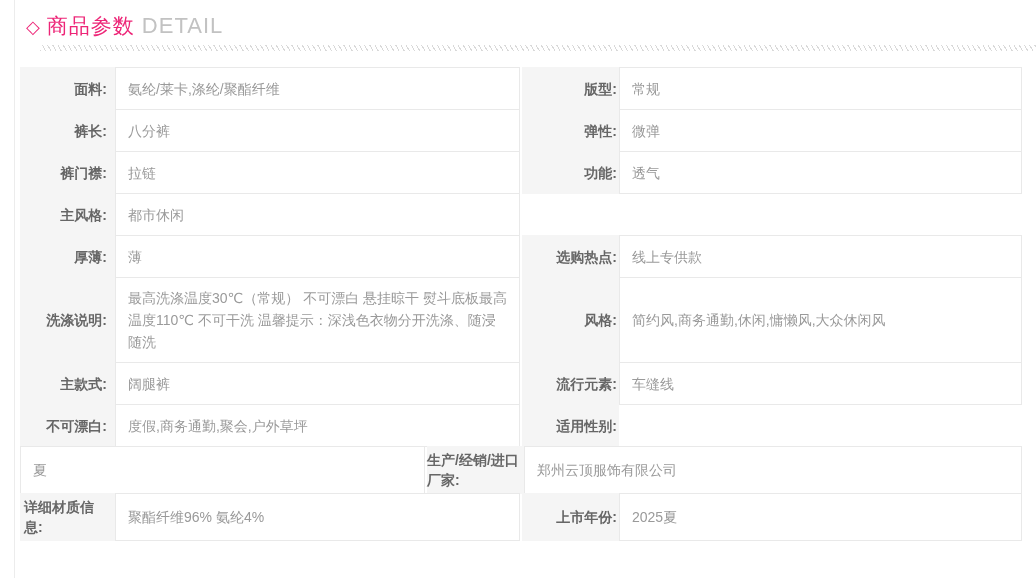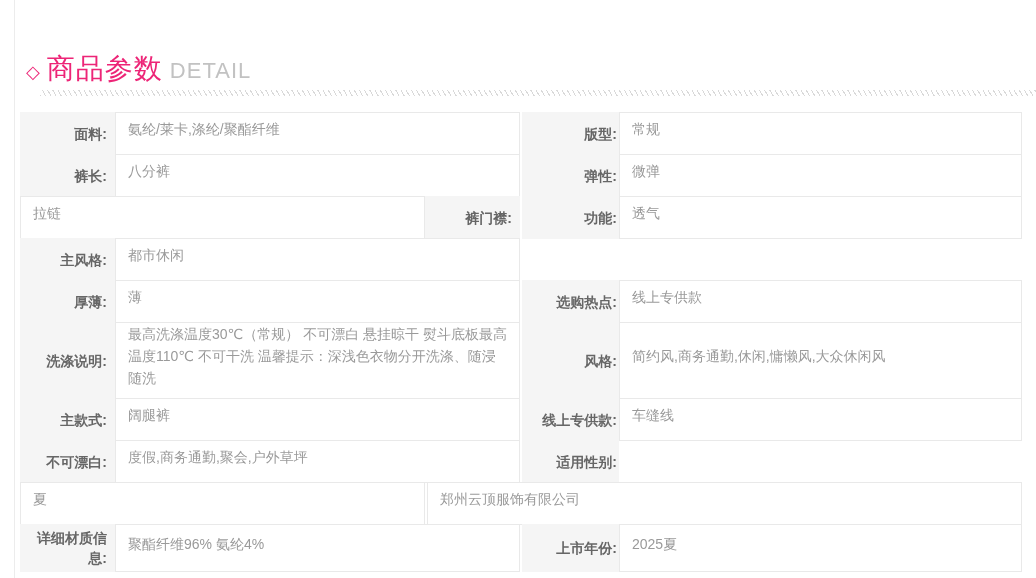--- a/index.html
+++ b/index.html
@@ -7,44 +7,44 @@
   body { font-family: "Liberation Sans", "DejaVu Sans", sans-serif; position: relative; }
 
   .page-edge-line {
     position: absolute; left: 14px; top: 0; bottom: 0; width: 1px;
     background: #ececec;
   }
 
   .header { padding: 13px 0 0 26px; }
   .header-line { display: flex; align-items: baseline; gap: 7px; }
   .diamond { color: #ed2577; font-size: 18px; line-height: 26px; }
-  .title { color: #ed2577; font-size: 28px; line-height: 26px; letter-spacing: 1px; margin-top: 43px; }
+  .title { color: #ed2577; font-size: 21px; line-height: 26px; letter-spacing: 1px; }
   .subtitle { color: #c2c2c2; font-size: 22px; line-height: 26px; letter-spacing: 1px; }
 
   .hatch {
     margin: 5px 0 0 14px; width: 1008px; height: 6px;
     background: repeating-linear-gradient(60deg, #d9d9d9 0, #d9d9d9 1px, transparent 1px, transparent 4.5px);
   }
 
   .params-table { margin: 16px 0 0 20px; width: 1002px; }
   .row { display: flex; align-items: stretch; }
   .row + .row { margin-top: -1px; }
 
   .cell { min-height: 43px; font-size: 14px; }
   .cell.label {
     background: #f5f5f5; color: #666666; font-weight: bold;
     display: flex; align-items: center; justify-content: flex-end;
-    text-align: right; line-height: 20px; word-break: break-all;
+    text-align: left; line-height: 20px; word-break: break-all;
   }
   .cell.label.left  { width: 95px;  padding: 4px 8px 4px 4px; }
   .cell.label.right { width: 97px;  padding: 4px 2px 4px 0; }
   .cell.value {
     background: #ffffff; border: 1px solid #e9e9e9; color: #9a9a9a;
     display: flex; align-items: center;
-    padding: 0 10px 9px 12px; line-height: 22px;
+    padding: 9px 10px 9px 12px; line-height: 22px;
   }
   .cell.value.left { width: 405px; flex: none; }
   .cell.value.right { flex: 1; }
   .col-gap { width: 2px; flex: none; background: transparent; }
 </style>
 </head>
 <body>
 
 <div class="page-edge-line"></div>
 
@@ -84,26 +84,26 @@
     <div class="col-gap"></div>
     <div class="cell label right">
       <span>弹性:</span>
     </div>
     <div class="cell value right">
       <span>微弹</span>
     </div>
   </div>
 
   <div class="row">
+    <div class="cell label left">
+      <span>裤门襟:</span>
+    </div>
     <div class="cell value left">
       <span>拉链</span>
     </div>
-    <div class="cell label left">
-      <span>裤门襟:</span>
-    </div>
     <div class="col-gap"></div>
     <div class="cell label right">
       <span>功能:</span>
     </div>
     <div class="cell value right">
       <span>透气</span>
     </div>
   </div>
 
   <div class="row">
@@ -151,21 +151,21 @@
 
   <div class="row">
     <div class="cell label left">
       <span>主款式:</span>
     </div>
     <div class="cell value left">
       <span>阔腿裤</span>
     </div>
     <div class="col-gap"></div>
     <div class="cell label right">
-      <span>线上专供款:</span>
+      <span>流行元素:</span>
     </div>
     <div class="cell value right">
       <span>车缝线</span>
     </div>
   </div>
 
   <div class="row">
     <div class="cell label left">
       <span>不可漂白:</span>
     </div>
@@ -176,20 +176,23 @@
     <div class="cell label right">
       <span>适用性别:</span>
     </div>
   </div>
 
   <div class="row">
     <div class="cell value left">
       <span>夏</span>
     </div>
     <div class="col-gap"></div>
+    <div class="cell label right">
+      <span>生产/经销/进口厂家:</span>
+    </div>
     <div class="cell value right">
       <span>郑州云顶服饰有限公司</span>
     </div>
   </div>
 
   <div class="row">
     <div class="cell label left">
       <span>详细材质信息:</span>
     </div>
     <div class="cell value left">

